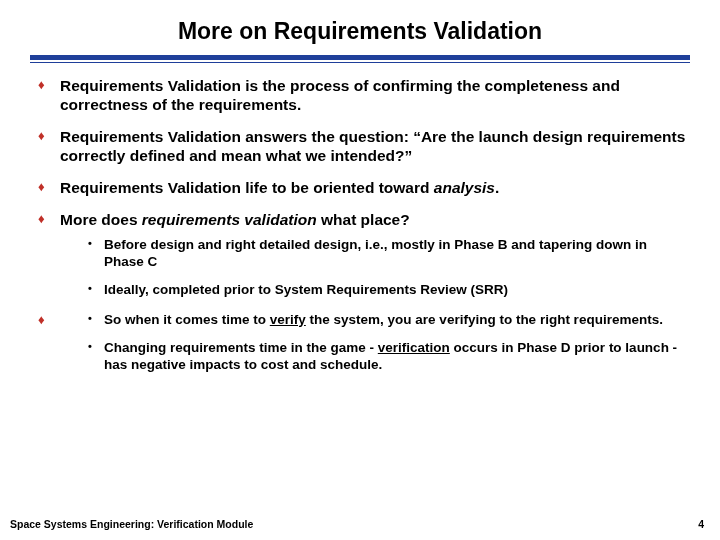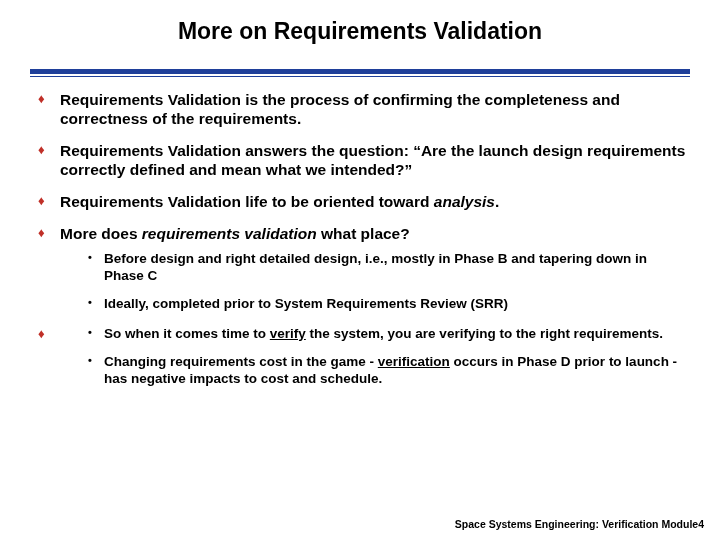--- a/index.html
+++ b/index.html
@@ -8,21 +8,21 @@
     font-family: Arial, Helvetica, sans-serif;
     color: #000;
     background: #fff;
     position: relative;
     padding: 18px 30px 0 30px;
   }
   .title {
     text-align: center;
     font-size: 23px;
     font-weight: bold;
-    margin-bottom: 24px;
+    margin-bottom: 10px;
   }
   .rule-wrap {
     margin-bottom: 14px;
   }
   .rule-thick {
     height: 5px;
     background: #1f3f9a;
   }
   .rule-thin {
     height: 1px;
@@ -70,21 +70,21 @@
   .ul { text-decoration: underline; margin-top: 16px; }
   .it { font-style: italic; }
   .footer {
     position: absolute;
     bottom: 10px;
     left: 10px;
     right: 16px;
     font-size: 10.5px;
     color: #000;
     display: flex;
-    justify-content: flex-end;
+    justify-content: space-between;
   }
   
   [data-bind] { }
 </style>
 </head>
 <body>
 
 <div class="title" data-bind="title">More on Requirements Validation</div>
 
 <div class="rule-wrap">
@@ -113,21 +113,21 @@
       <li data-bind="b4.s2">Ideally, completed prior to System Requirements Review (SRR)</li>
     </ul>
   </li>
 
   <li>
     <ul class="sub">
       <li>
         <span data-bind="b5.s1a">So when it comes time to </span><span class="ul" data-bind="b5.s1b">verify</span><span data-bind="b5.s1c"> the system, you are verifying to the right requirements.</span>
       </li>
       <li>
-        <span data-bind="b5.s2a">Changing requirements cost in the game - </span><span class="ul" data-bind="b5.s2b">verification</span><span data-bind="b5.s2c"> occurs in Phase D prior to launch - has negative impacts to cost and schedule.</span>
+        <span data-bind="b5.s2a">Changing requirements time in the game - </span><span class="ul" data-bind="b5.s2b">verification</span><span data-bind="b5.s2c"> occurs in Phase D prior to launch - has negative impacts to cost and schedule.</span>
       </li>
     </ul>
   </li>
 
 </ul>
 
 <div class="footer">
   <span data-bind="footer.left">Space Systems Engineering: Verification Module</span>
   <span data-bind="footer.right">4</span>
 </div>

